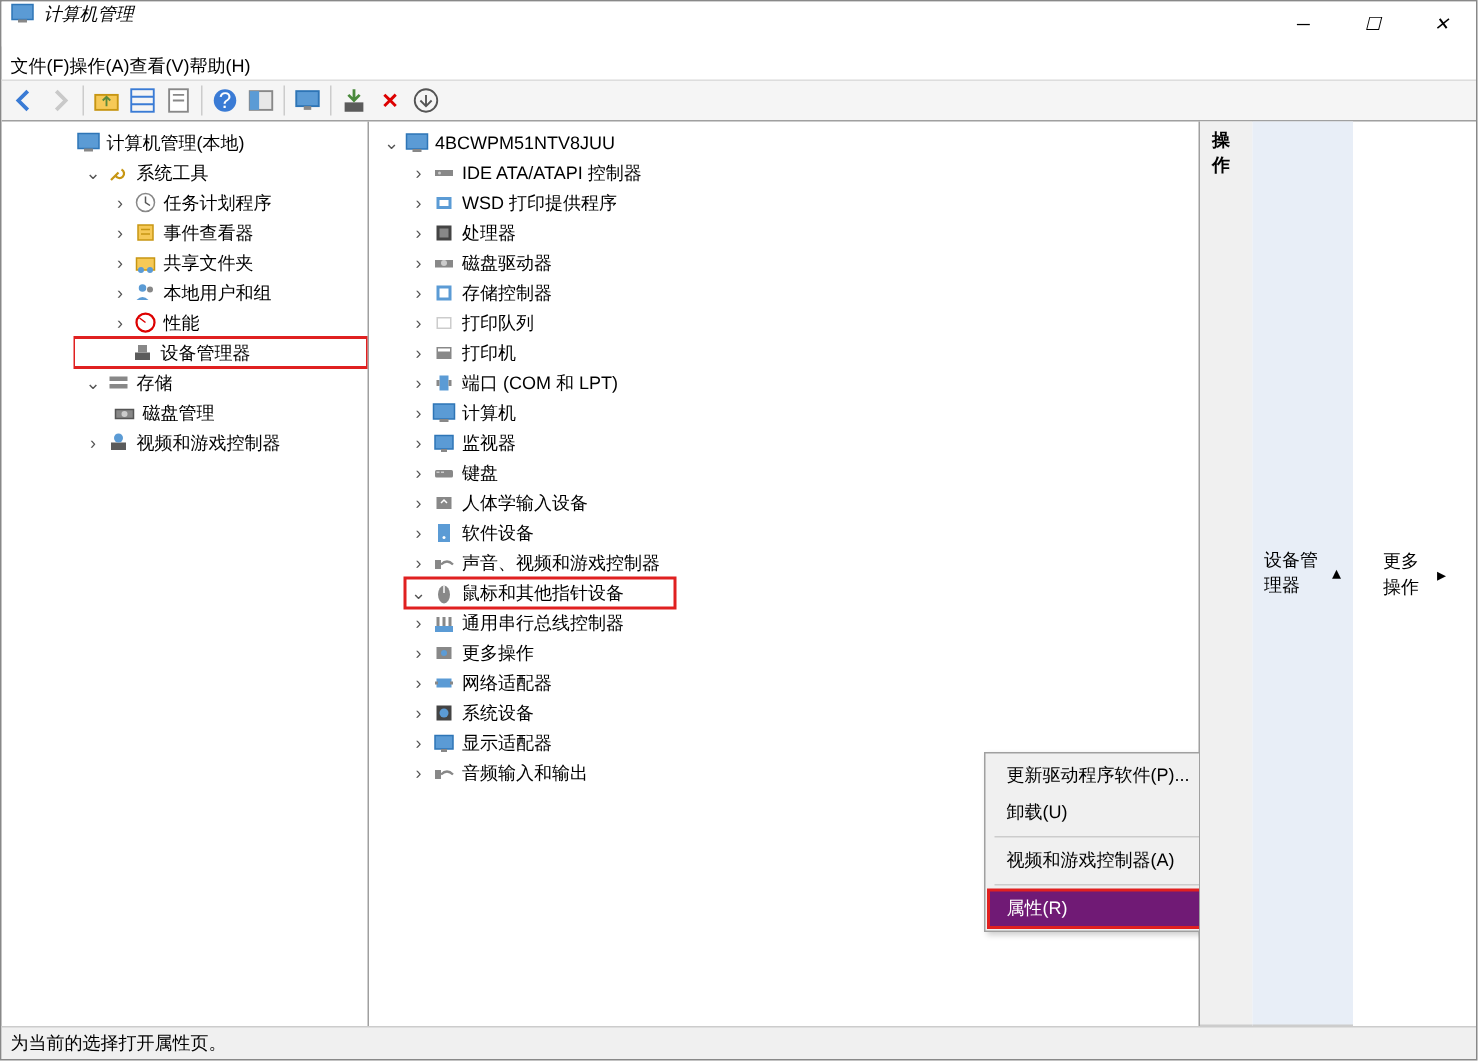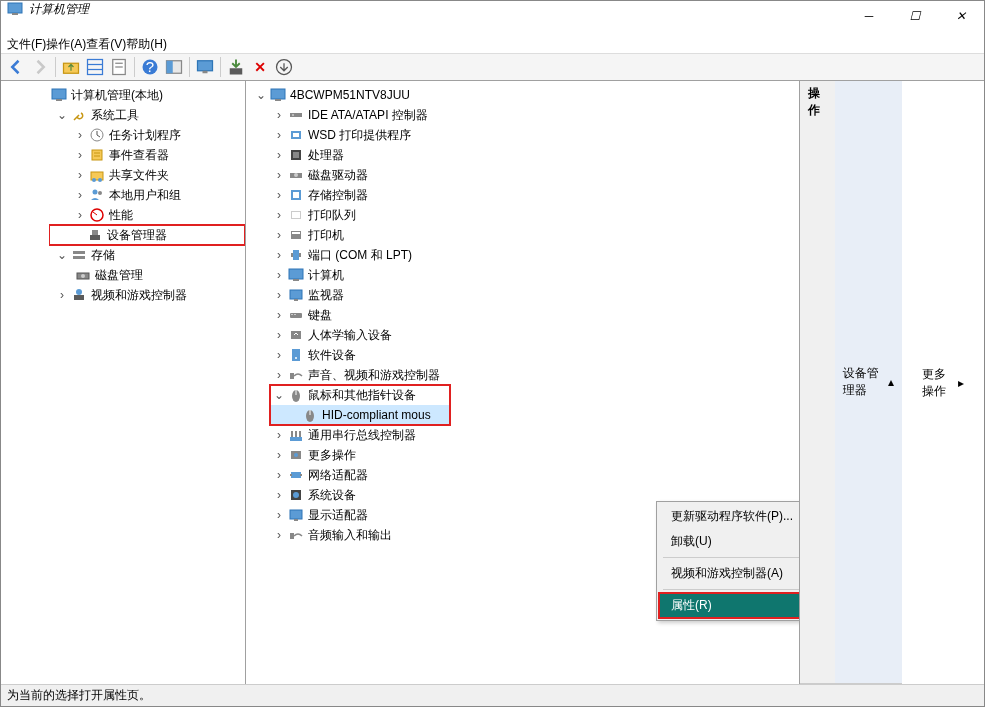--- a/index.html
+++ b/index.html
@@ -20,21 +20,21 @@
 .right-header { background: #f0f0f0; padding: 4px 8px; border-bottom: 1px solid #ccc; font-weight: bold; }
 .right-sub { background: #e8eef7; padding: 4px 8px; border-bottom: 1px solid #ccc; display: flex; justify-content: space-between; align-items: center; }
 .right-item { padding: 6px 20px; display: flex; justify-content: space-between; align-items: center; }
 .tree-row { display: flex; align-items: center; height: 20px; white-space: nowrap; cursor: default; }
 .tree-row.sel { background: #cde8ff; }
 .expander { width: 14px; height: 14px; display: inline-flex; align-items: center; justify-content: center; margin-right: 2px; color: #555; }
 .icon { width: 16px; height: 16px; display: inline-flex; align-items: center; justify-content: center; margin-right: 4px; flex-shrink: 0; }
 .highlight-red { outline: 2px solid #e02020; outline-offset: -1px; }
 .ctx-menu { position: absolute; left: 410px; top: 420px; width: 196px; background: #f0f0f0; border: 1px solid #a0a0a0; box-shadow: 2px 2px 4px rgba(0,0,0,.2); padding: 2px; }
 .ctx-item { padding: 4px 12px; cursor: default; }
-.ctx-item.sel-hl { background: #0f766e; color: #fff; outline: 2px solid #e02020; outline-offset: -1px; }
+.ctx-item.sel-hl { background: #701a75; color: #fff; outline: 2px solid #e02020; outline-offset: -1px; }
 .ctx-sep { height: 1px; background: #ccc; margin: 3px 4px; }
 .statusbar { height: 22px; border-top: 1px solid #ccc; padding: 2px 6px; display: flex; align-items: center; background: #f0f0f0; }
 svg { width: 100%; height: 100%; }
 </style>
 </head>
 <body>
 
 <div class="titlebar">
   <span class="titlebar-icon"><svg viewBox="0 0 16 16">
         <rect x="1" y="2" width="14" height="10" fill="#5b9bd5" stroke="#2e75b6"></rect>
@@ -393,29 +393,20 @@
       <div class="tree-row" style="padding-left:2px">
           <span class="expander">⌄</span>
           <span class="icon">
             <svg viewBox="0 0 16 16">
               <ellipse cx="8" cy="9" rx="4" ry="6" fill="#888"></ellipse>
               <line x1="8" y1="3" x2="8" y2="8" stroke="#fff"></line>
             </svg>
           </span>
           <span>鼠标和其他指针设备</span>
         </div>
-      <div class="tree-row sel" style="padding-left:32px">
-          <span class="icon">
-            <svg viewBox="0 0 16 16">
-              <ellipse cx="8" cy="9" rx="4" ry="6" fill="#888"></ellipse>
-              <line x1="8" y1="3" x2="8" y2="8" stroke="#fff"></line>
-            </svg>
-          </span>
-          <span>HID-compliant mous</span>
-        </div>
     </div>
     <div class="tree-row" style="padding-left:26px">
         <span class="expander">›</span>
         <span class="icon">
           <svg viewBox="0 0 16 16">
             <path d="M4 4 L4 12 M8 4 L8 12 M12 4 L12 12" stroke="#888" stroke-width="2"></path>
             <rect x="2" y="10" width="12" height="4" fill="#5b9bd5"></rect>
           </svg>
         </span>
         <span>通用串行总线控制器</span>

